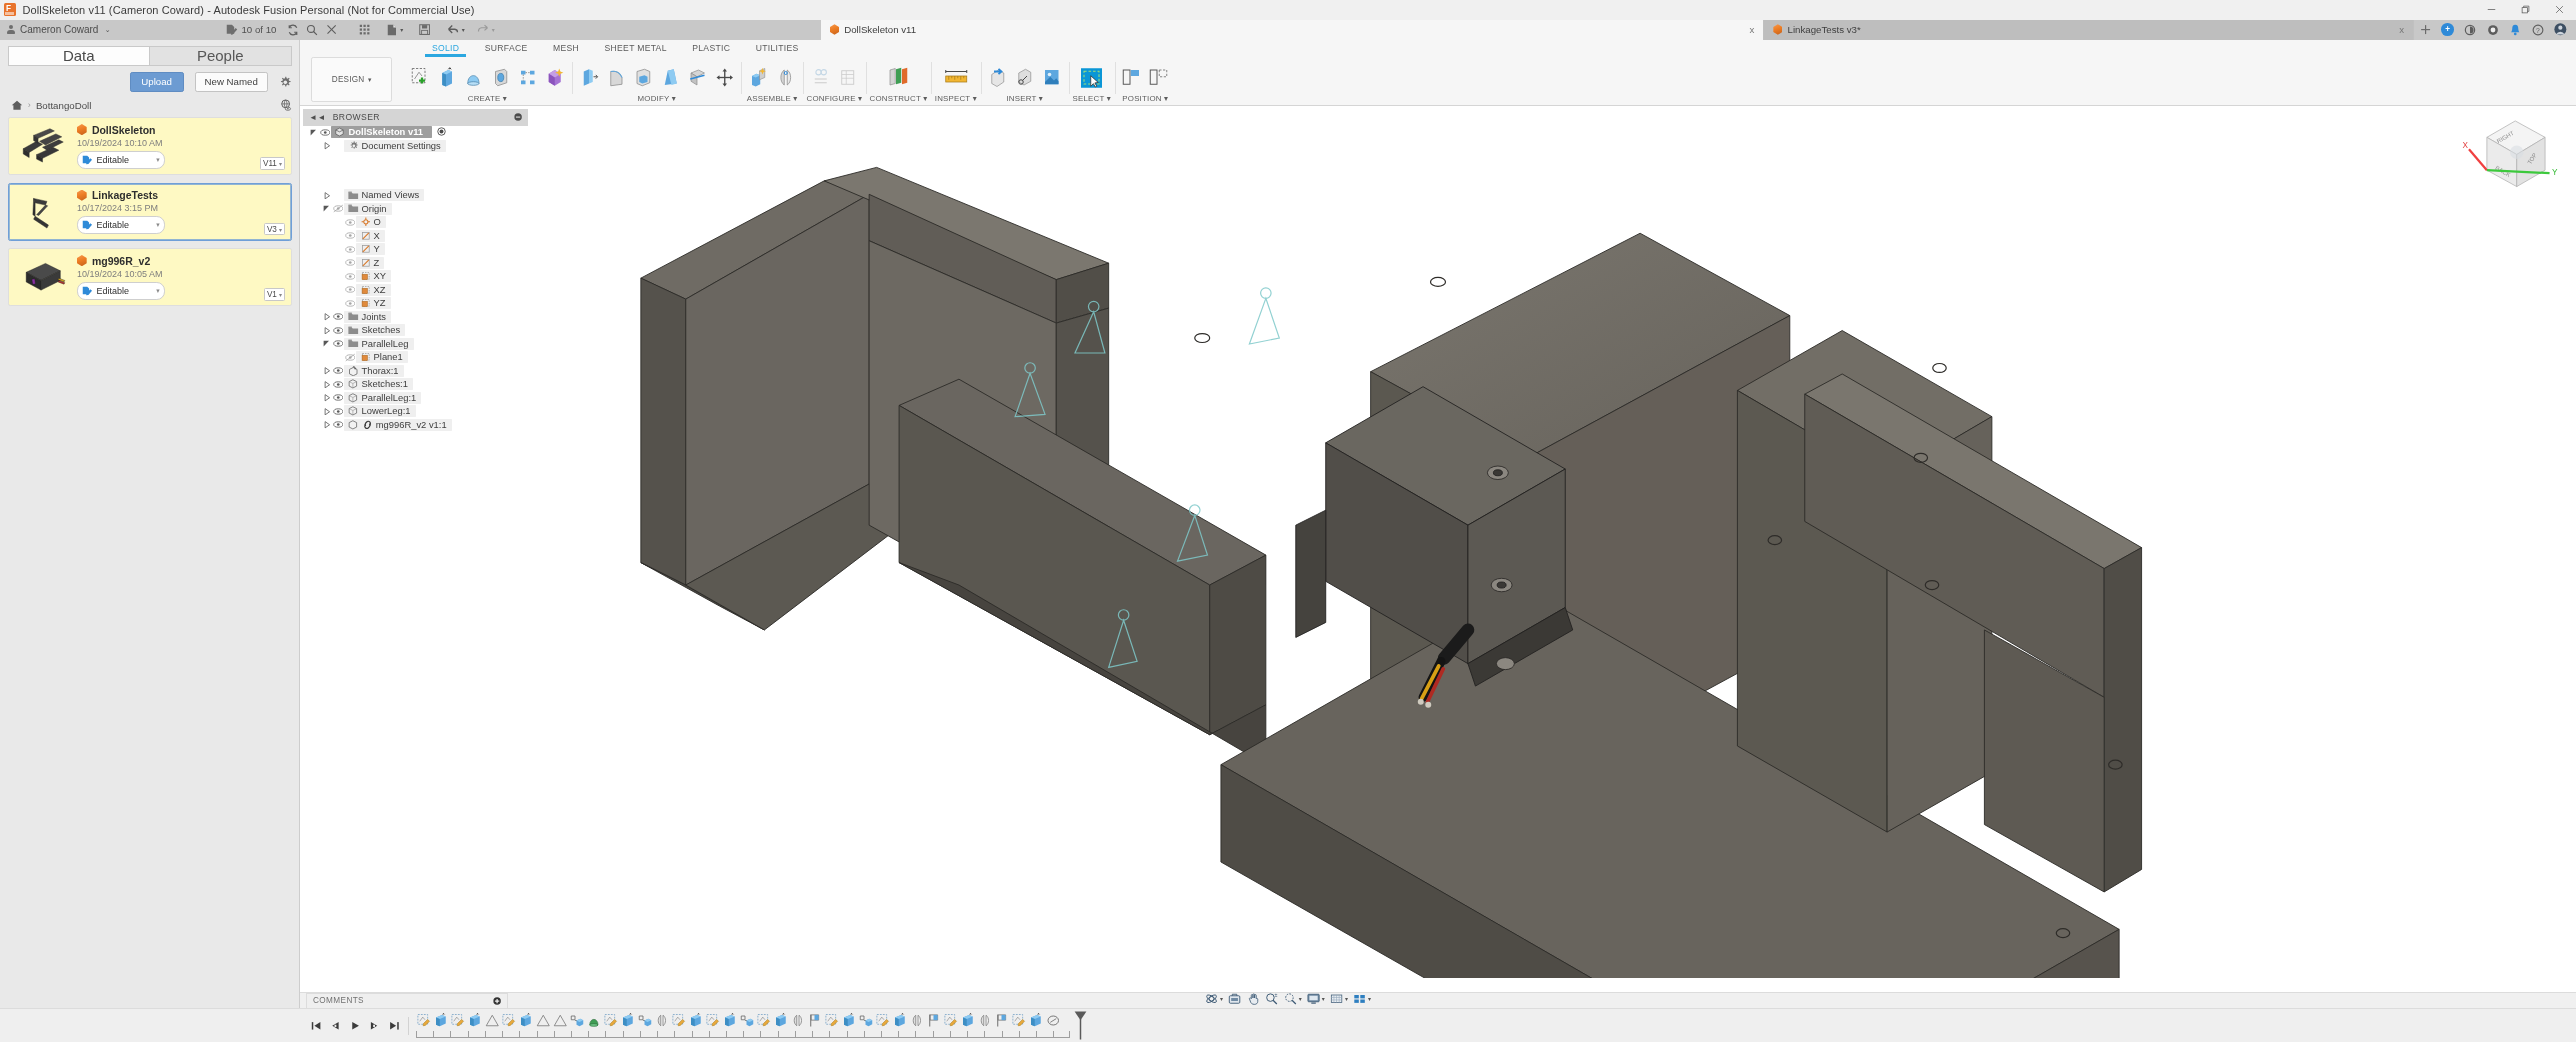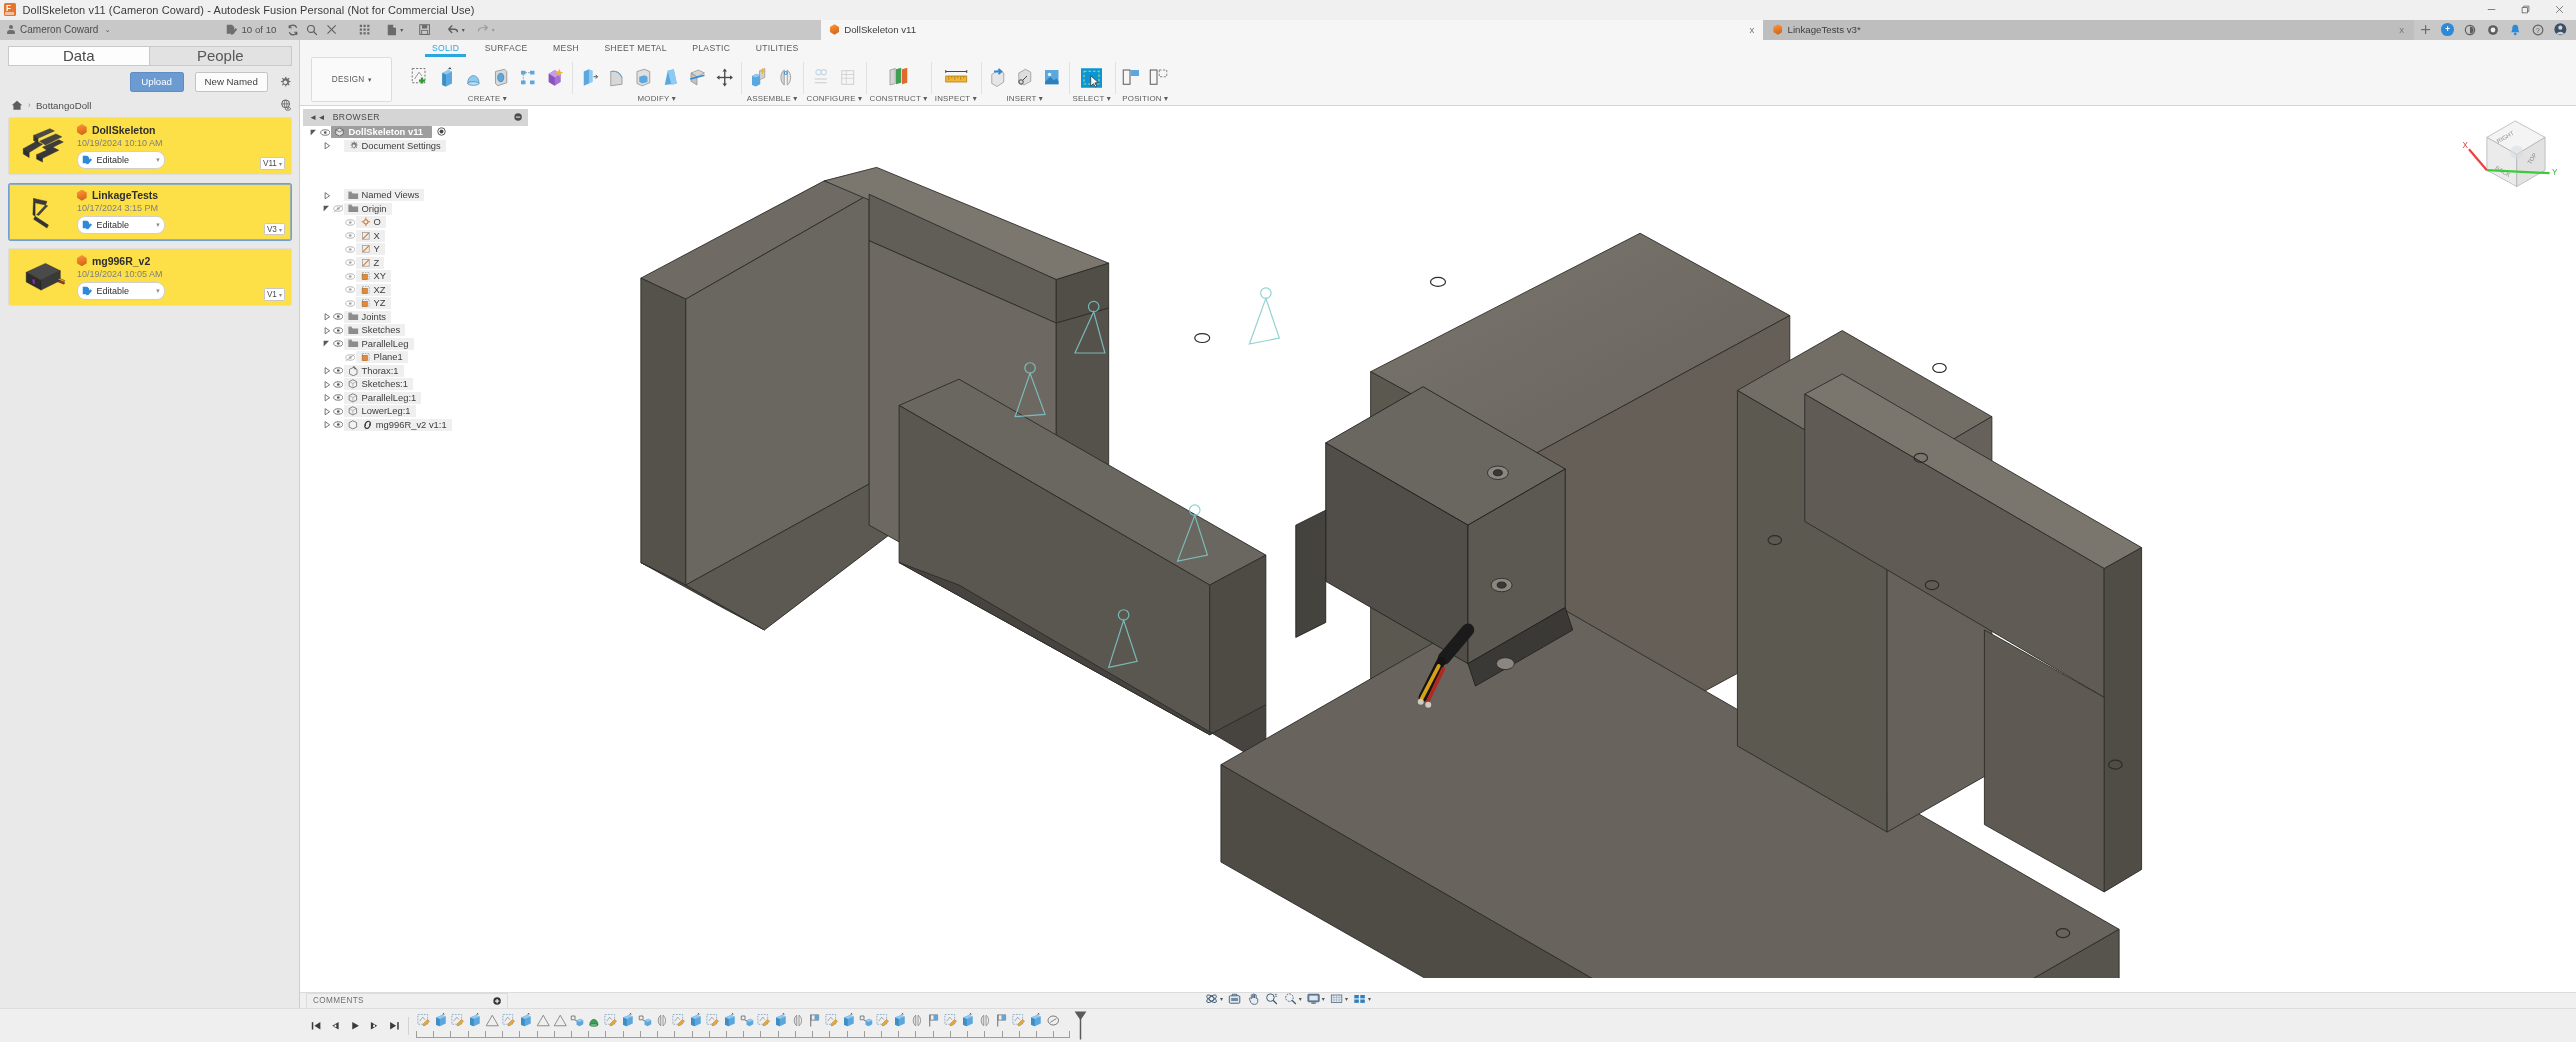--- a/index.html
+++ b/index.html
@@ -127,21 +127,21 @@
   }
   .btn-newfolder {
     background: #fbfbfb; color: #3f3f3f; font-size: 9.7px; height: 19.5px; padding: 0 9px;
     border-radius: 2.2px; display: flex; align-items: center; border: 0.7px solid #c3c3c3;
   }
   .crumb { display: flex; align-items: center; padding: 4.5px 7.5px 6px 10.5px; font-size: 9.7px; color: #4b4b4b; }
   .crumb-sep { margin: 0 5.2px; color: #9a9a9a; font-size: 9px; }
   .crumb-globe { margin-left: auto; }
   .dp-list { padding: 0 7.5px; }
   .dcard {
-    background: #fde047; border: 0.7px solid #dedede; border-radius: 2.2px; height: 58px;
+    background: #fef9c3; border: 0.7px solid #dedede; border-radius: 2.2px; height: 58px;
     margin-bottom: 7.5px; display: flex; padding: 4.5px 6px; position: relative;
   }
   .dcard.selected { border: 0.7px solid #6f9fd8; box-shadow: 0 0 0 0.7px #6f9fd8 inset; }
   .dthumb { width: 58px; height: 48px; flex: none; display: flex; align-items: center; justify-content: center; }
   .dinfo { flex: 1; padding-left: 4.5px; display: flex; flex-direction: column; justify-content: center; }
   .dname { font-size: 10.5px; font-weight: bold; color: #2e2e2e; display: flex; align-items: center; }
   .dcube {
     width: 9.7px; height: 11.2px; margin-right: 5.2px; flex: none;
     background: linear-gradient(160deg,#f79a4f 0%,#ed7d24 45%,#c4601a 100%);
     clip-path: polygon(50% 0%, 100% 26%, 100% 74%, 50% 100%, 0% 74%, 0% 26%);

